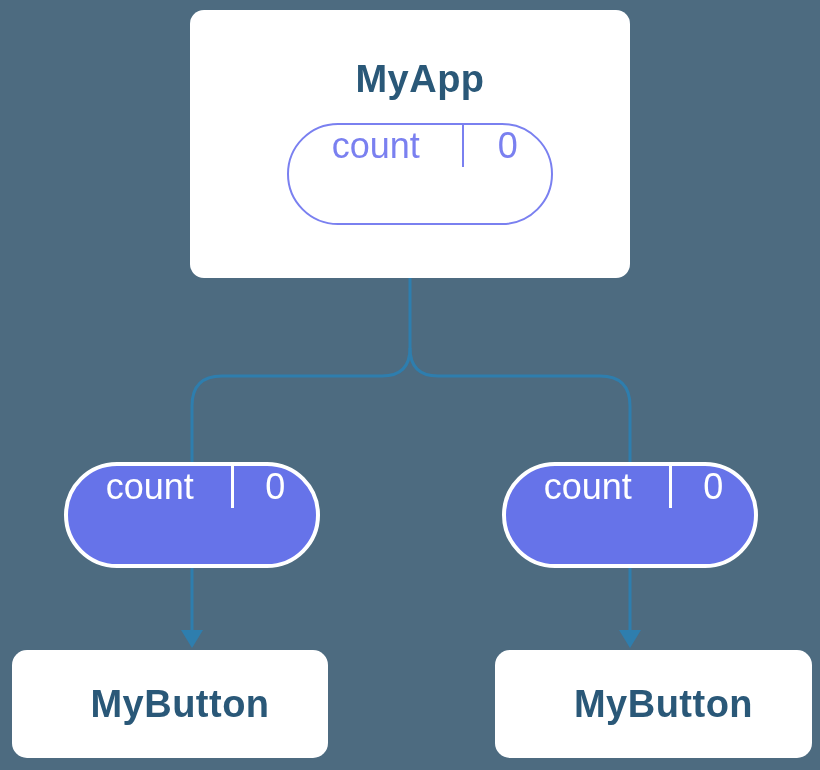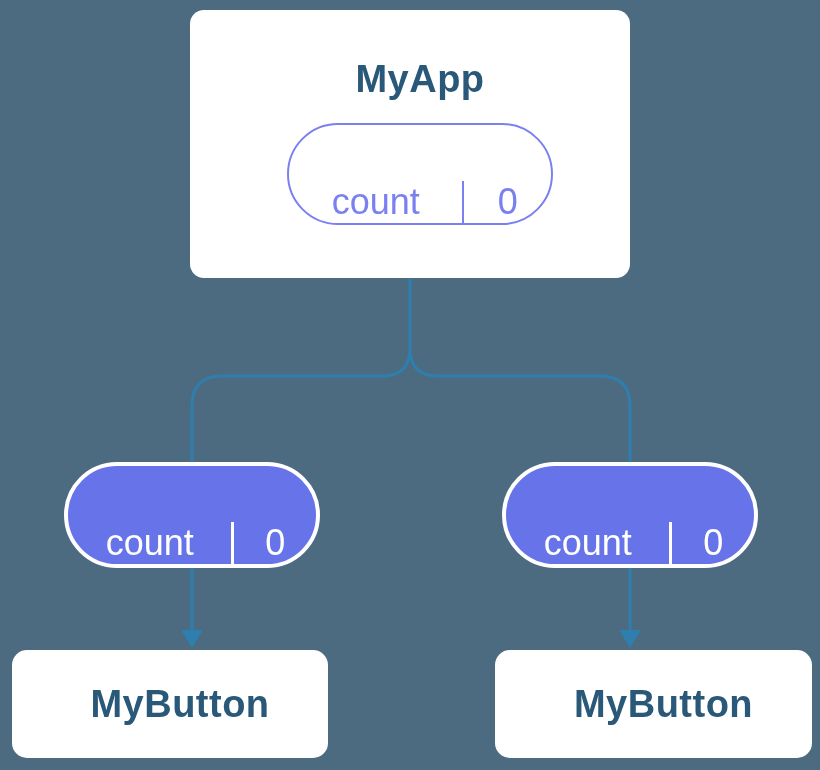--- a/index.html
+++ b/index.html
@@ -44,21 +44,21 @@
   .root-card {
     left: 190px; top: 10px;
     width: 440px; height: 268px;
     display: flex;
     flex-direction: column;
     align-items: center;
   }
   .root-card .card-title { margin-top: 48px; }
   .pill {
     display: flex;
-    align-items: flex-end;
+    align-items: flex-start;
     border-radius: 60px;
     overflow: hidden;
   }
   .outline-pill {
     margin-top: 22px;
     width: 266px;
     height: 102px;
     border: 2.5px solid #7a80f0;
     color: #7a80f0;
     background: #ffffff;

